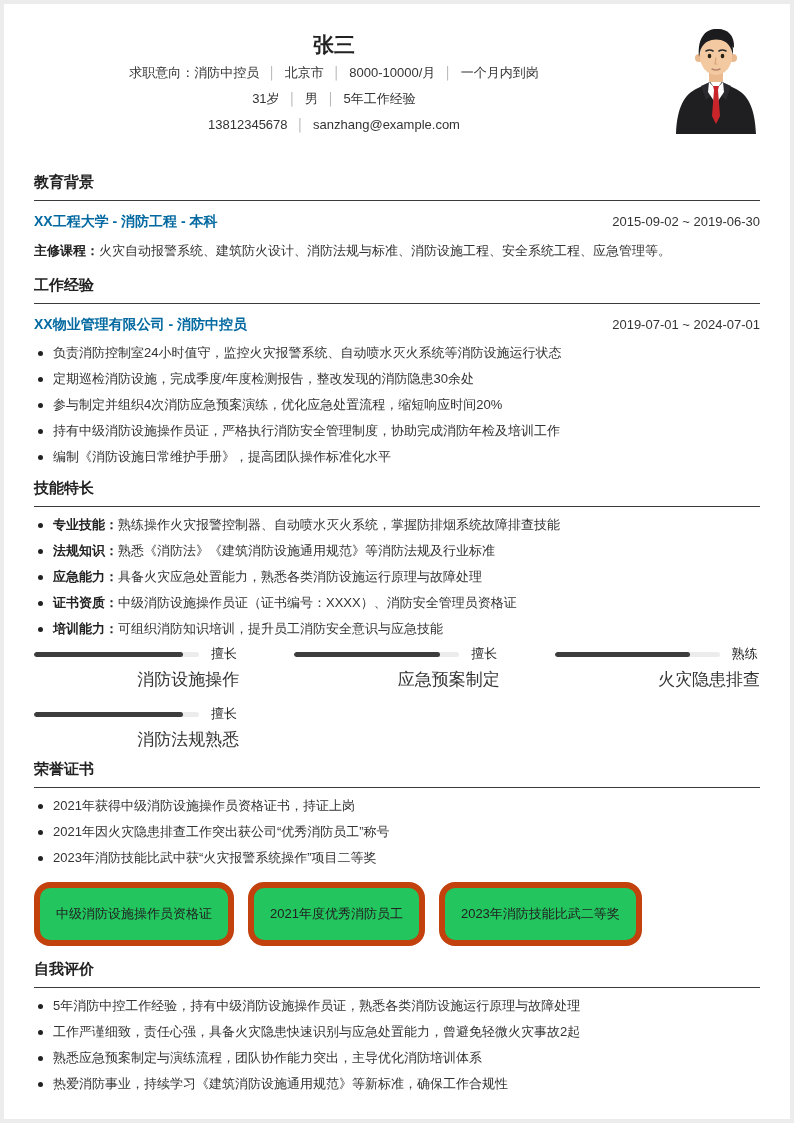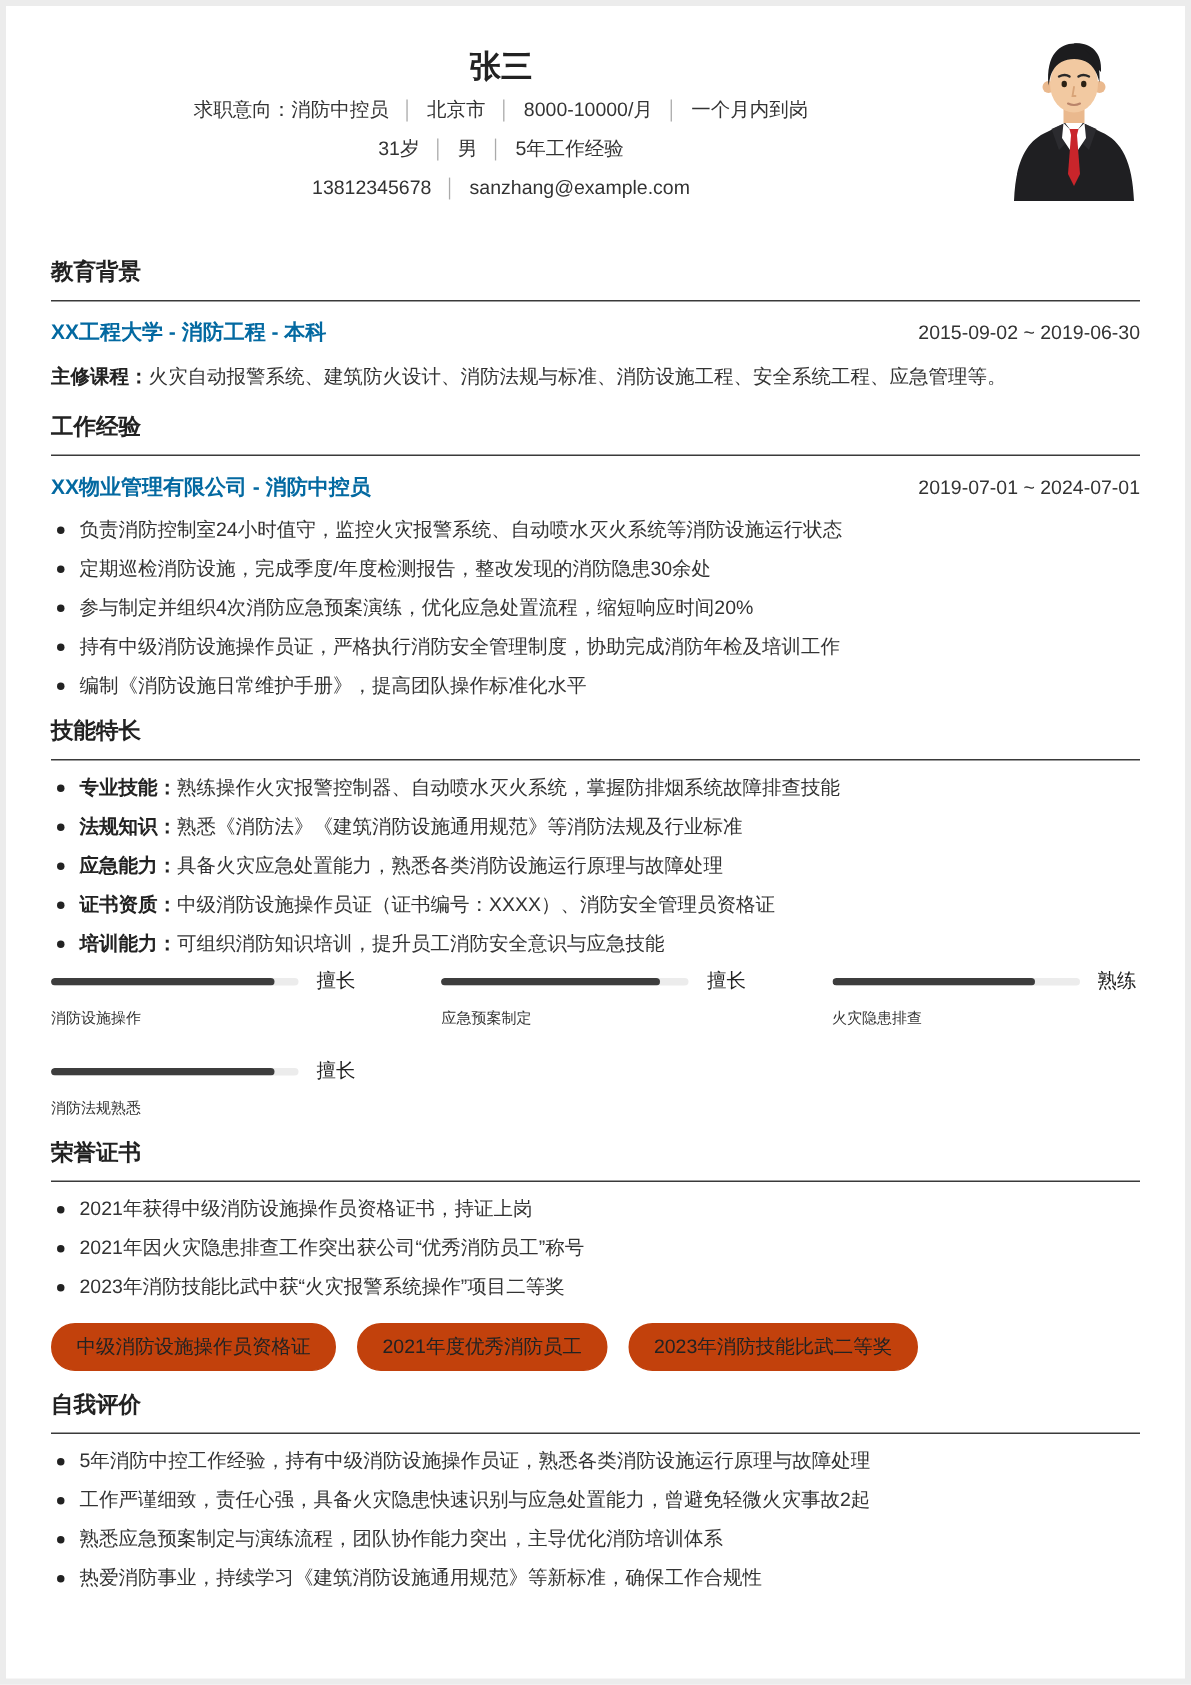--- a/index.html
+++ b/index.html
@@ -53,26 +53,26 @@
     column-gap:55px;row-gap:16px;
   }
   .bar-cell{}
   .bar-row{display:flex;align-items:center;}
   .bar-track{
     width:165px;height:5px;background:#ececec;border-radius:3px;
     overflow:hidden;flex:none;
   }
   .bar-fill{height:100%;background:#3d3d3d;border-radius:3px;}
   .bar-level{font-size:13px;color:#222;margin-left:12px;line-height:18px;}
-  .bar-name{font-size:10px;color:#333;margin-top:8px;line-height:18px;}
+  .bar-name{font-size:17px;color:#333;margin-top:8px;line-height:18px;text-align:right;}
   
   .badges{display:flex;gap:14px;margin-top:14px;}
   .badge{
-    border:1px solid #c2410c;border-radius:16px;padding:6px 16px;
-    font-size:13px;color:#222;line-height:18px;background:#c2410c;white-space:nowrap;
+    border:6px solid #c2410c;border-radius:16px;padding:17px 16px;
+    font-size:13px;color:#222;line-height:18px;background:#22c55e;white-space:nowrap;
   }
 </style>
 </head>
 <body>
 
 <div class="page">
 
   <div class="header">
     <div class="header-text">
       <div class="name">张三</div>

